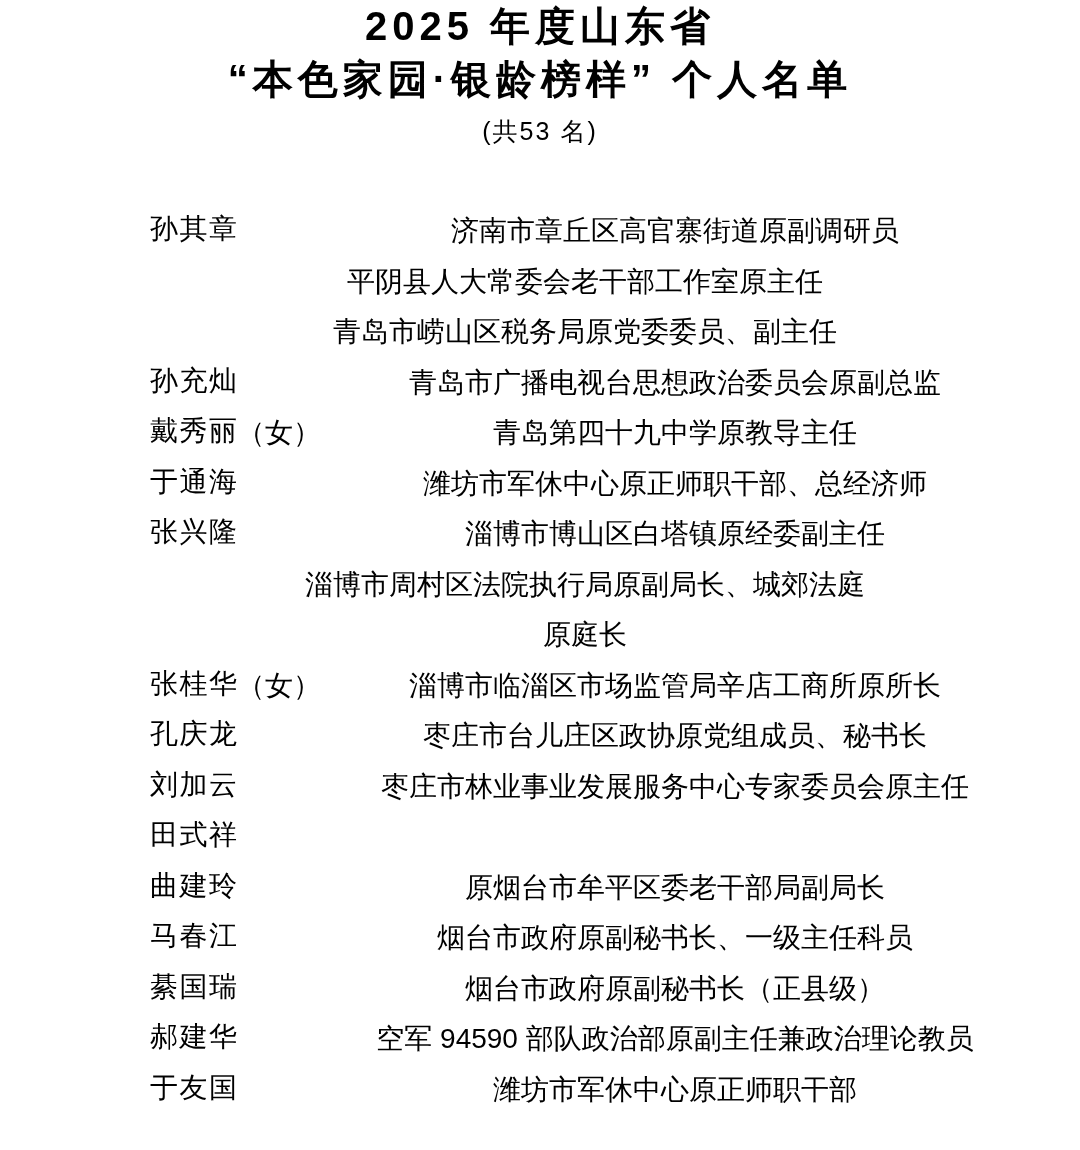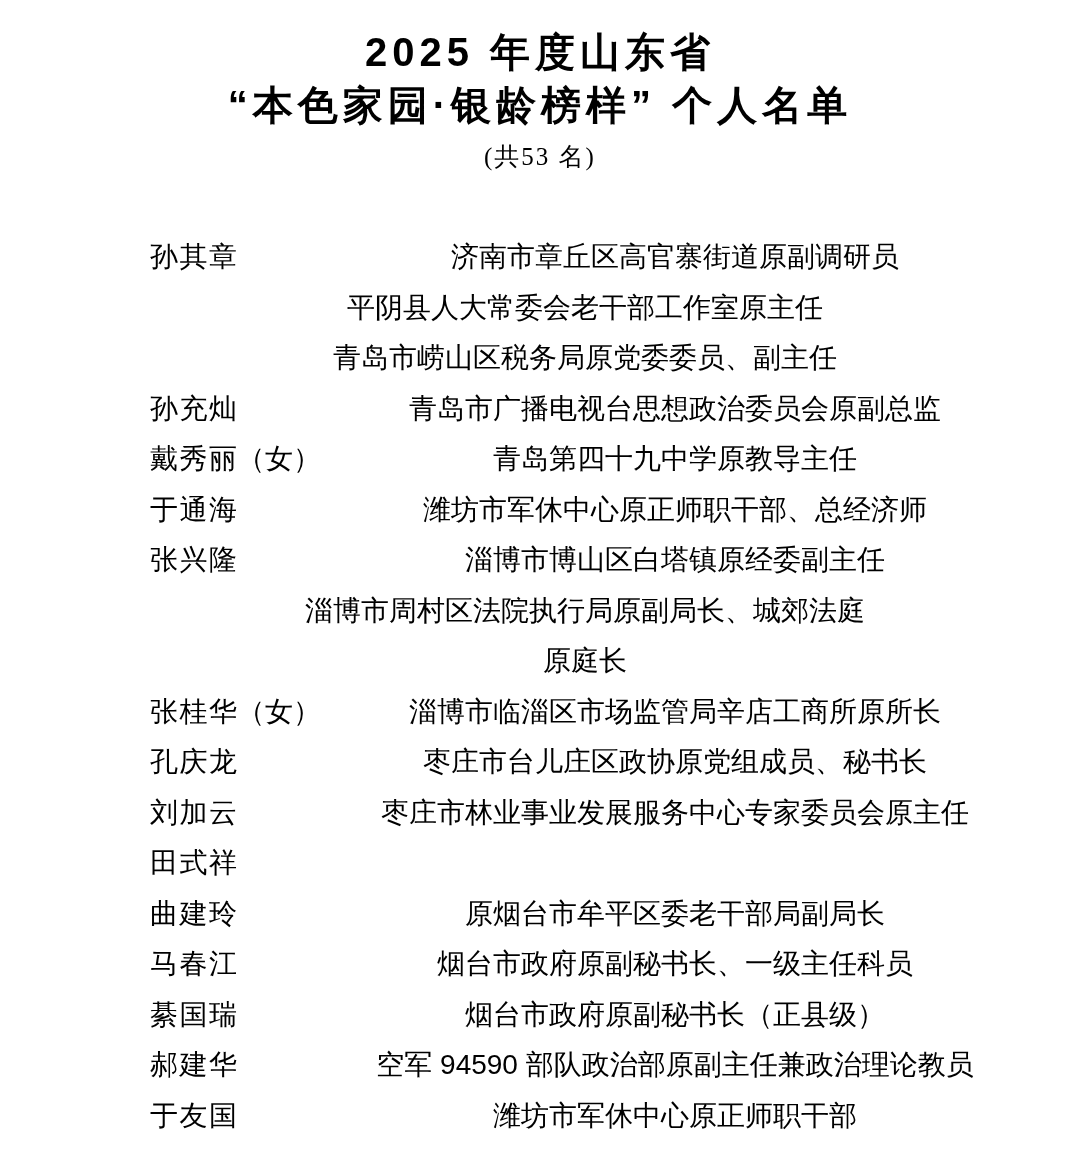--- a/index.html
+++ b/index.html
@@ -10,56 +10,56 @@
   .page {
     position: relative;
     width: 1080px;
     height: 1150px;
     background: #ffffff;
     color: #000000;
     font-family: "Liberation Sans", "DejaVu Sans", sans-serif;
     overflow: hidden;
   }
   .title-block {
-    padding-top: 26px;
     text-align: center;
   }
   .title-line {
     font-size: 40px;
     font-weight: 700;
     line-height: 53px;
     letter-spacing: 5px;
     white-space: nowrap;
   }
   .count-note {
     margin-top: 6px;
     font-size: 25px;
     line-height: 38px;
     letter-spacing: 2px;
-    font-family: Liberation Serif, serif;
+    font-family: Liberation Sans, sans-serif;
   }
   .roster {
     margin: 56px 60px 0 150px;
   }
   .row {
     display: flex;
     align-items: flex-start;
     font-size: 28px;
     line-height: 50.5px;
   }
   .name-cell {
     flex: 0 0 180px;
     white-space: nowrap;
   }
   .pname {
     display: inline-block;
     width: 87px;
     text-align: justify;
     text-align-last: justify;
     vertical-align: top;
+    font-family: Liberation Mono, monospace;
   }
   .gnote {
     display: inline-block;
     vertical-align: top;
   }
   .post-cell {
     flex: 1 1 auto;
     min-width: 0;
     text-align: center;
   }

